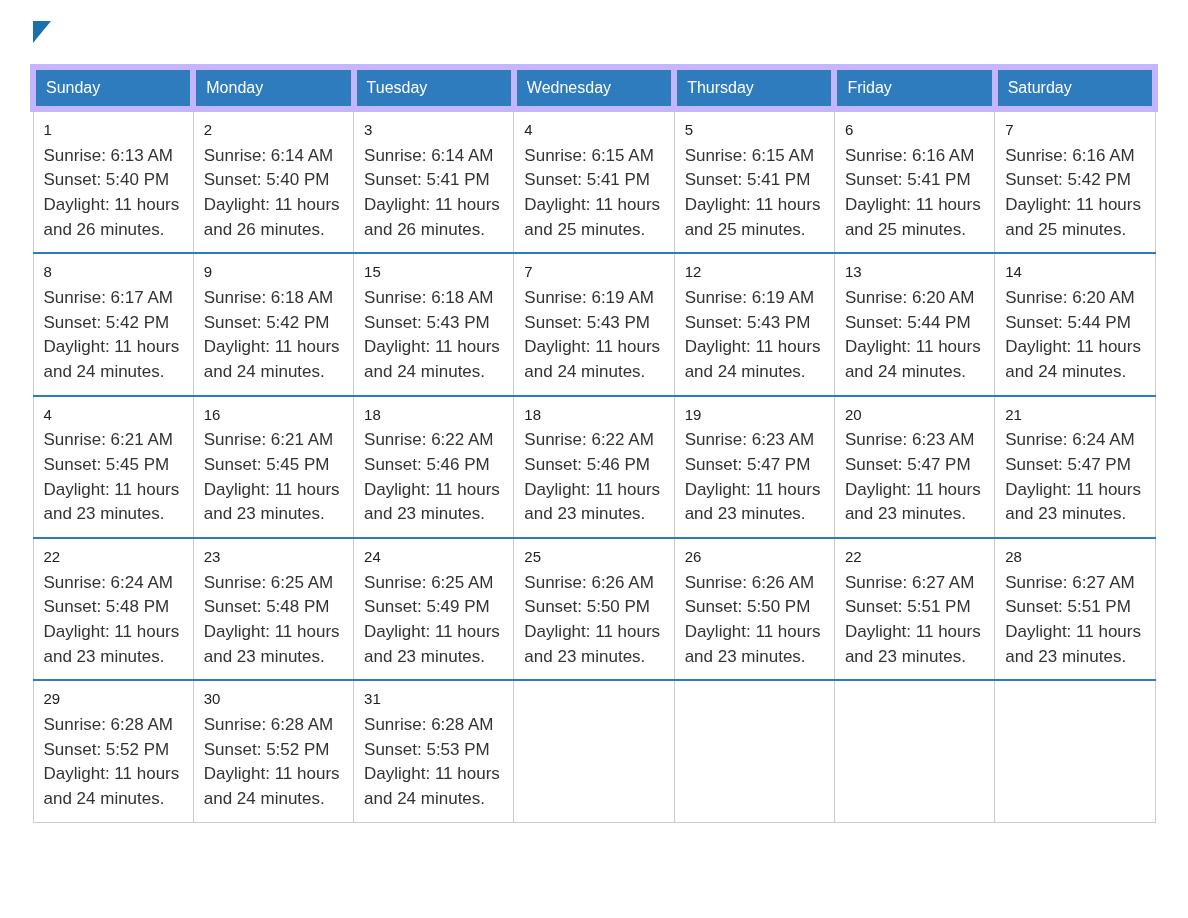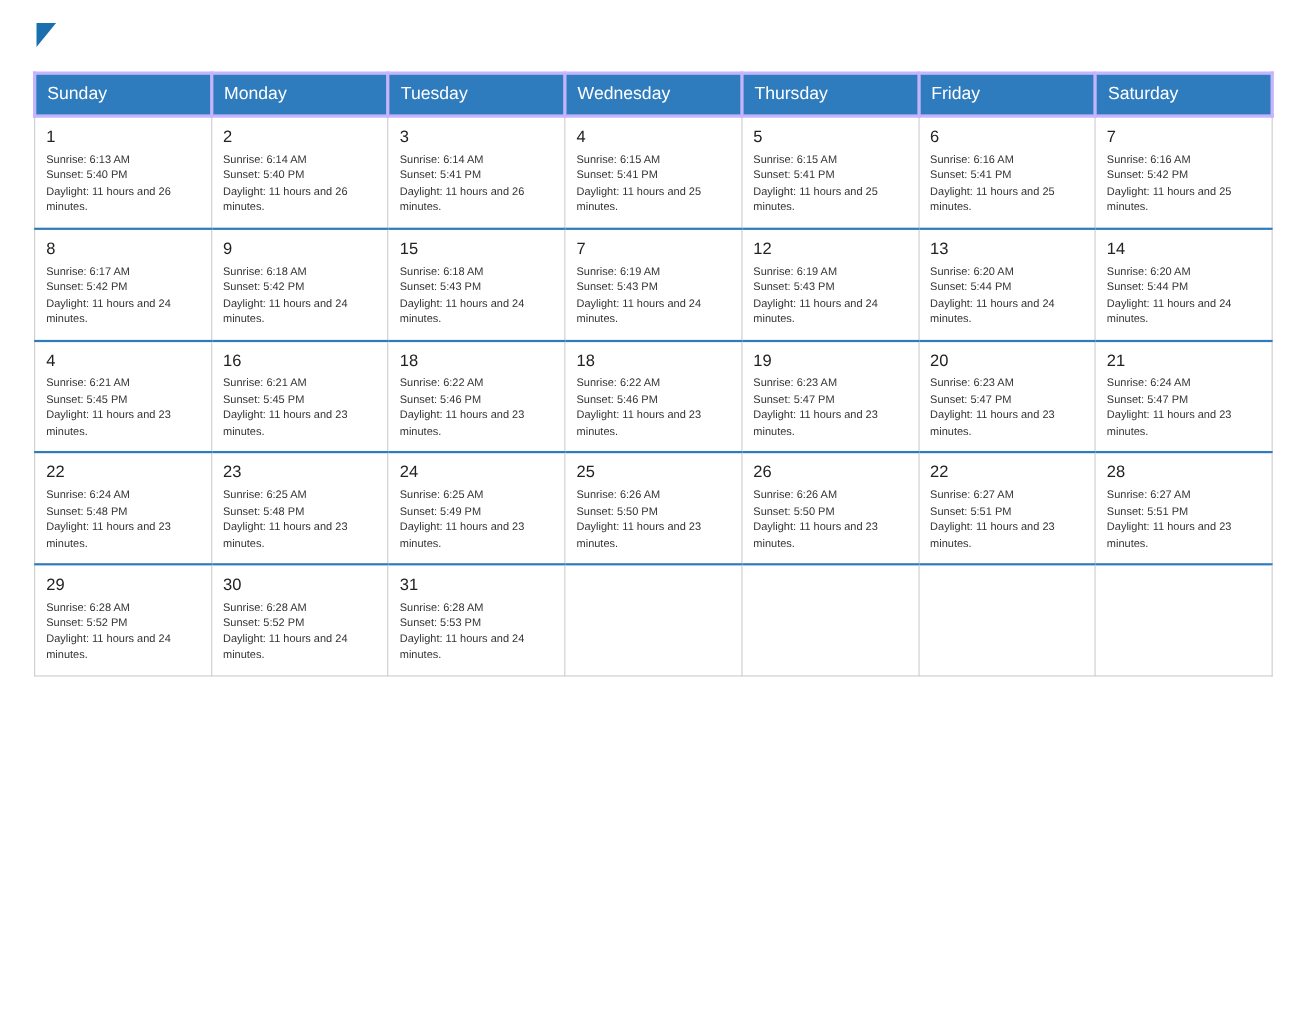--- a/index.html
+++ b/index.html
@@ -55,39 +55,39 @@
       width: 100%;
       border-collapse: collapse;
     }
     .calendar-table th {
       background-color: #2e7bbd;
       color: #fff;
       font-size: 16px;
       font-weight: normal;
       padding: 9px 10px;
       text-align: left;
-      border: 3px solid #c4b5fd;
+      border: 6px solid #c4b5fd;
     }
     .calendar-table td {
       vertical-align: top;
       padding: 7px 10px 10px 10px;
       border: 1px solid #ccc;
       width: 14.28%;
       font-size: 13px;
       line-height: 1.45;
       background: #fff;
     }
     .day-number {
       font-size: 15px;
       font-weight: normal;
       margin-bottom: 3px;
       display: block;
     }
     .day-info {
-      font-size: 10px;
+      font-size: 17px;
       color: #333;
     }
     .empty-cell {
       background: #fff;
     }
     .row-divider td {
       border-top: 2px solid #2e7bbd;
     }
   </style>
 </head>

